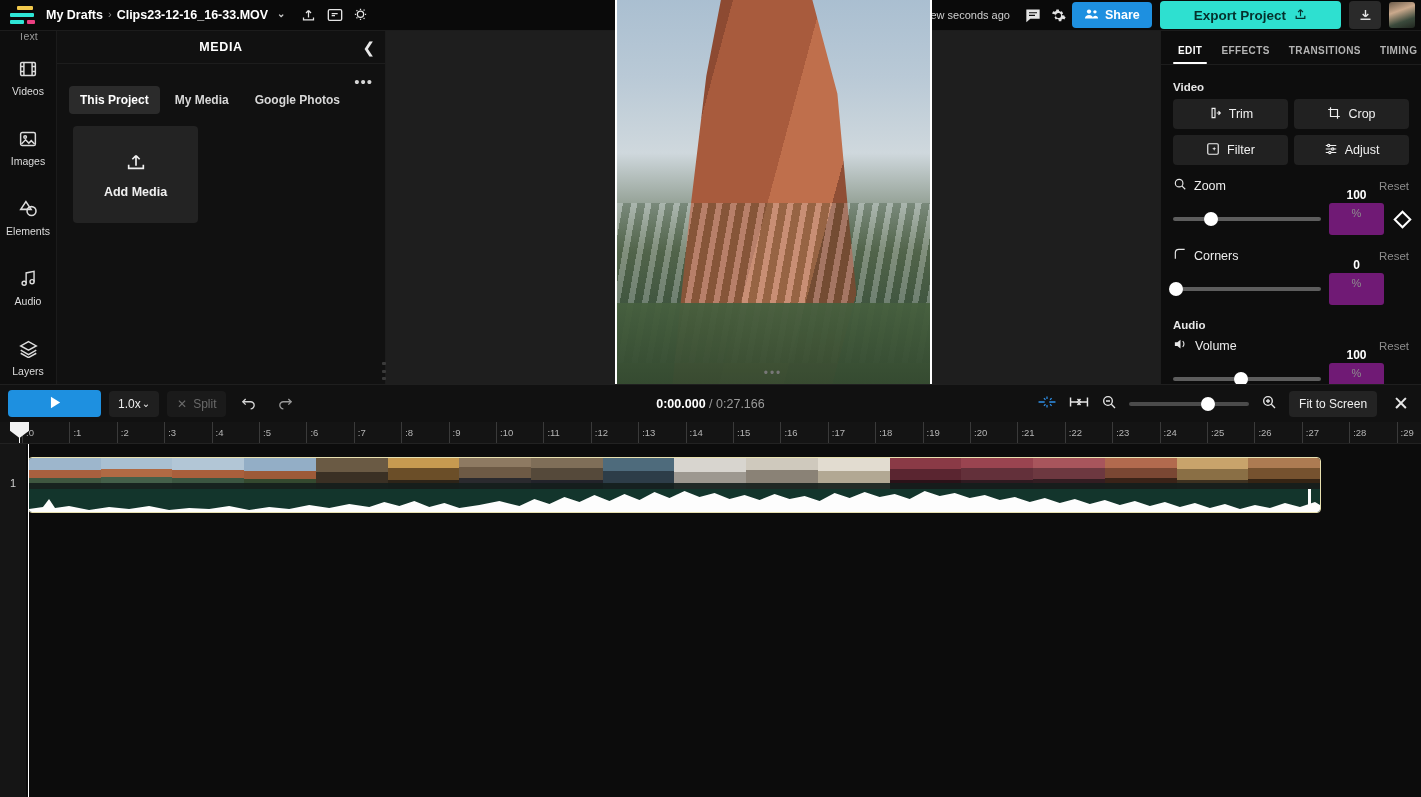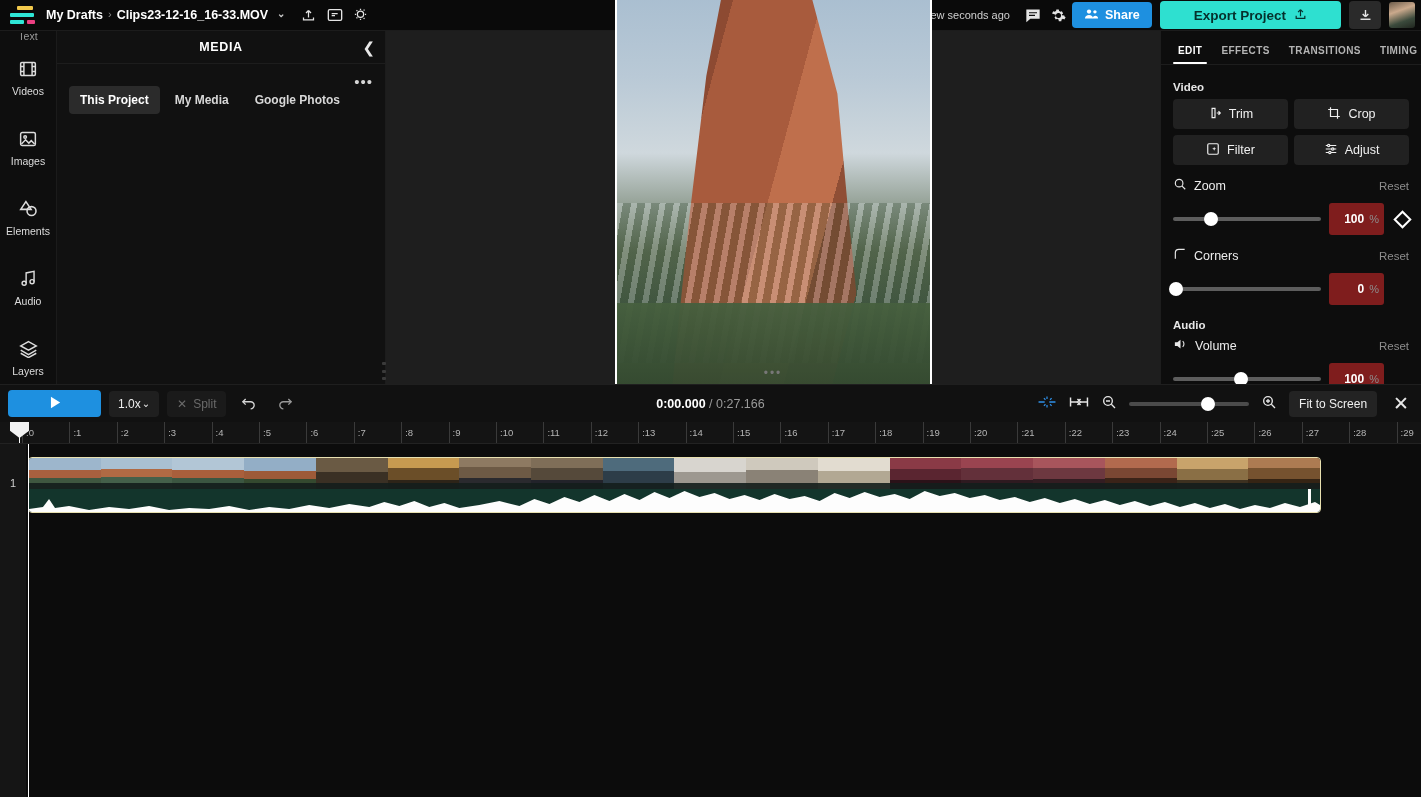--- a/index.html
+++ b/index.html
@@ -117,21 +117,21 @@
   .sec-title { font-size:11.5px; font-weight:bold; color:#e6e6e6; margin: 6px 0 6px; }
   .grid2 { display:grid; grid-template-columns: 1fr 1fr; gap:6px; }
   .pbtn { background:#212121; border-radius:4px; height:30px; display:flex; align-items:center; justify-content:center; gap:7px;
           font-size:12.5px; color:#f0f0f0; cursor:pointer; border:none; font-family:inherit; }
   .ctrl-head { display:flex; align-items:center; margin-top:12px; }
   .ctrl-head .lbl { font-size:12.5px; color:#ededed; margin-left:7px; }
   .ctrl-head .reset { margin-left:auto; font-size:11.5px; color:#8e8e8e; cursor:pointer; }
   .slider-row { display:flex; align-items:center; gap:8px; margin-top:8px; }
   .slider { position:relative; flex:1; height:4px; background:#5d5d5d; border-radius:2px; }
   .knob { position:absolute; top:50%; width:14px; height:14px; border-radius:50%; background:#fff; transform:translate(-50%,-50%); cursor:pointer; }
-  .numbox { background:#7f1d1d; border-radius:3px; height:22px; min-width:55px; display:flex; align-items:center; justify-content:flex-end; padding:16px 5px; gap:5px; }
+  .numbox { background:#701a75; border-radius:3px; height:22px; min-width:55px; display:flex; align-items:center; justify-content:flex-end; padding:16px 5px; gap:5px;flex-direction:column; }
   .numbox .v { font-size:12px; font-weight:bold; color:#fff; }
   .numbox .u { font-size:11px; color:#8d8d8d; }
   .diamond { width:13px; height:13px; border:2px solid #fff; transform:rotate(45deg); margin-left:4px; cursor:pointer; flex-shrink:0; }
 
   
   .tl-toolbar { height:38px; background:#111; display:flex; align-items:center; padding:0 8px; gap:8px; border-top:1px solid #1f1f1f; }
   .play-btn { width:93px; height:27px; background:#1e90e0; border-radius:4px; display:flex; align-items:center; justify-content:center; cursor:pointer; border:none; }
   .speed { background:#1f1f1f; border-radius:4px; height:26px; padding:0 9px; display:flex; align-items:center; gap:1px; font-size:12px; color:#ededed; cursor:pointer; }
   .split { background:#1a1a1a; border-radius:4px; height:26px; padding:0 10px; display:flex; align-items:center; gap:6px; font-size:12px; color:#6a6a6a; cursor:pointer; }
   .undo { color:#d5d5d5; font-size:15px; padding:0 6px; cursor:pointer; }
@@ -323,20 +323,29 @@
         <h2>MEDIA</h2>
         <span class="collapse">❮</span>
       </div>
       <div class="media-more">•••</div>
       <div class="tabs">
         <div class="tab on">This Project</div>
         <div class="tab">My Media</div>
         <div class="tab">Google Photos</div>
       </div>
       <div class="assets">
+        <div class="add-media">
+          <span>
+            <svg width="22" height="22" viewBox="0 0 24 24" fill="none" stroke="currentColor" stroke-width="1.8">
+                <path d="M12 16V5M12 5l-4 4M12 5l4 4"></path>
+                <path d="M4 15v4h16v-4"></path>
+              </svg>
+          </span>
+          <span>Add Media</span>
+        </div>
       </div>
       <div class="drag-handle">
           <b></b>
           <b></b>
           <b></b>
         </div>
     </div>
 
     <div class="preview">
       <div class="video-frame">

